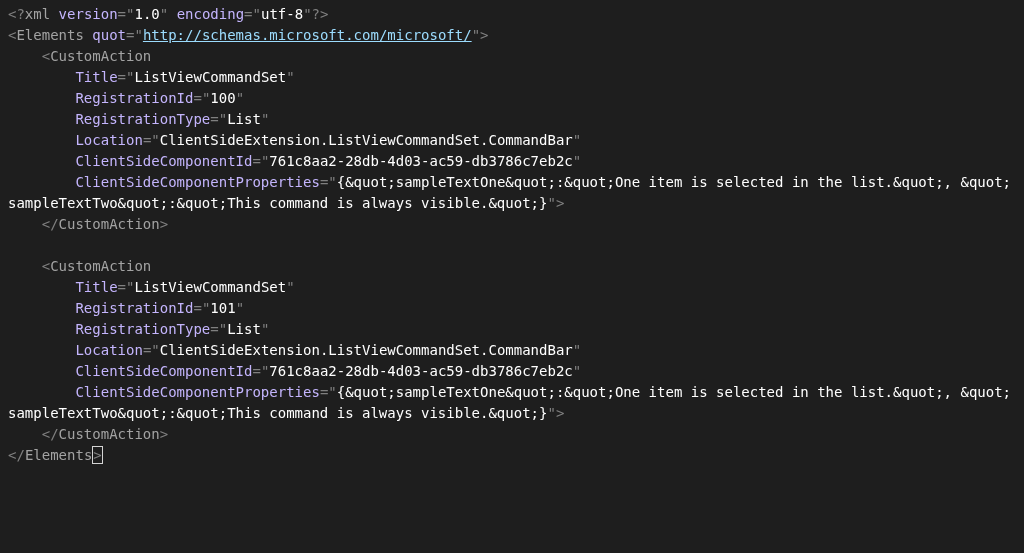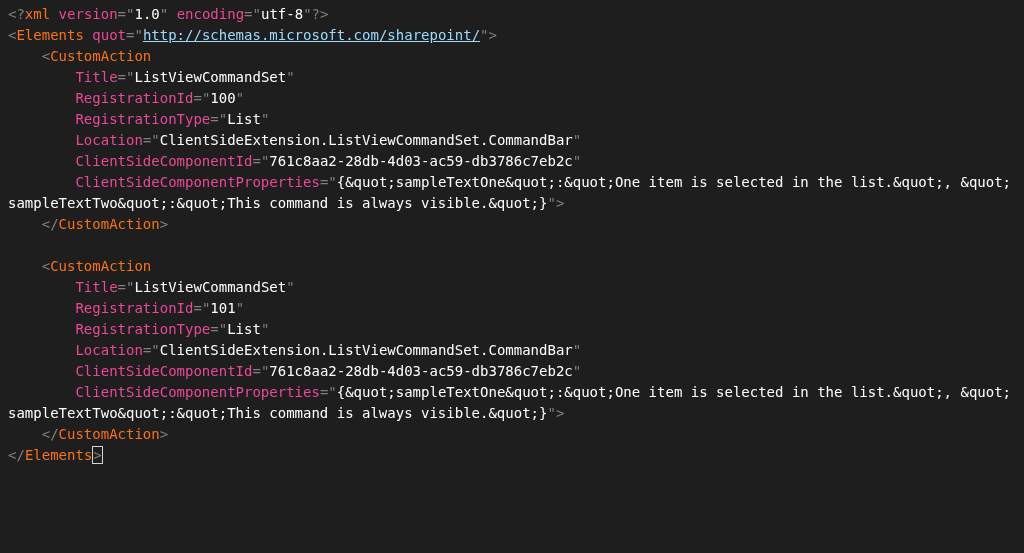--- a/index.html
+++ b/index.html
@@ -1,30 +1,30 @@
 <!DOCTYPE html>
 <html><head>
 <meta charset="utf-8">
 <style>
   html,body{margin:0;padding:0;background:#1e1e1e;color:#d4d4d4;
     font-family:Consolas,'Courier New',monospace;font-size:14px;
     line-height:1.5;width:1024px;height:553px;overflow:hidden;}
   pre.code{margin:0;padding:4px 8px;white-space:pre-wrap;word-break:break-all;}
   .gray{color:#808080;}      
-  .tag{color:#f97316;}       
-  .attr{color:#ec4899;}      
+  .tag{color:#a3a3a3;}       
+  .attr{color:#c4b5fd;}      
   .str{color:#ffffff;}       
   .url{color:#9cdcfe;text-decoration:underline;}
   .cursor{border:1px solid #d4d4d4;padding:0 0px;}
 </style>
 </head>
 <body>
 
 <pre class="code" id="editor"><span class="gray">&lt;?</span><span class="tag">xml</span> <span class="attr">version</span><span class="gray">=</span><span class="gray">"</span><span class="str">1.0</span><span class="gray">"</span> <span class="attr">encoding</span><span class="gray">=</span><span class="gray">"</span><span class="str">utf-8</span><span class="gray">"</span><span class="gray">?&gt;</span>
-<span class="gray">&lt;</span><span class="tag">Elements</span> <span class="attr">quot</span><span class="gray">=</span><span class="gray">"</span><span class="url">http://schemas.microsoft.com/sharepoint/</span><span class="gray">"</span><span class="gray">&gt;</span>
+<span class="gray">&lt;</span><span class="tag">Elements</span> <span class="attr">quot</span><span class="gray">=</span><span class="gray">"</span><span class="url">http://schemas.microsoft.com/microsoft/</span><span class="gray">"</span><span class="gray">&gt;</span>
     <span class="gray">&lt;</span><span class="tag">CustomAction</span>
         <span class="attr">Title</span><span class="gray">=</span><span class="gray">"</span><span class="str">ListViewCommandSet</span><span class="gray">"</span>
         <span class="attr">RegistrationId</span><span class="gray">=</span><span class="gray">"</span><span class="str">100</span><span class="gray">"</span>
         <span class="attr">RegistrationType</span><span class="gray">=</span><span class="gray">"</span><span class="str">List</span><span class="gray">"</span>
         <span class="attr">Location</span><span class="gray">=</span><span class="gray">"</span><span class="str">ClientSideExtension.ListViewCommandSet.CommandBar</span><span class="gray">"</span>
         <span class="attr">ClientSideComponentId</span><span class="gray">=</span><span class="gray">"</span><span class="str">761c8aa2-28db-4d03-ac59-db3786c7eb2c</span><span class="gray">"</span>
         <span class="attr">ClientSideComponentProperties</span><span class="gray">=</span><span class="gray">"</span><span class="str">{&amp;quot;sampleTextOne&amp;quot;:&amp;quot;One item is selected in the list.&amp;quot;, &amp;quot;sampleTextTwo&amp;quot;:&amp;quot;This command is always visible.&amp;quot;}</span><span class="gray">"</span><span class="gray">&gt;</span>
     <span class="gray">&lt;/</span><span class="tag">CustomAction</span><span class="gray">&gt;</span>
 
     <span class="gray">&lt;</span><span class="tag">CustomAction</span>

